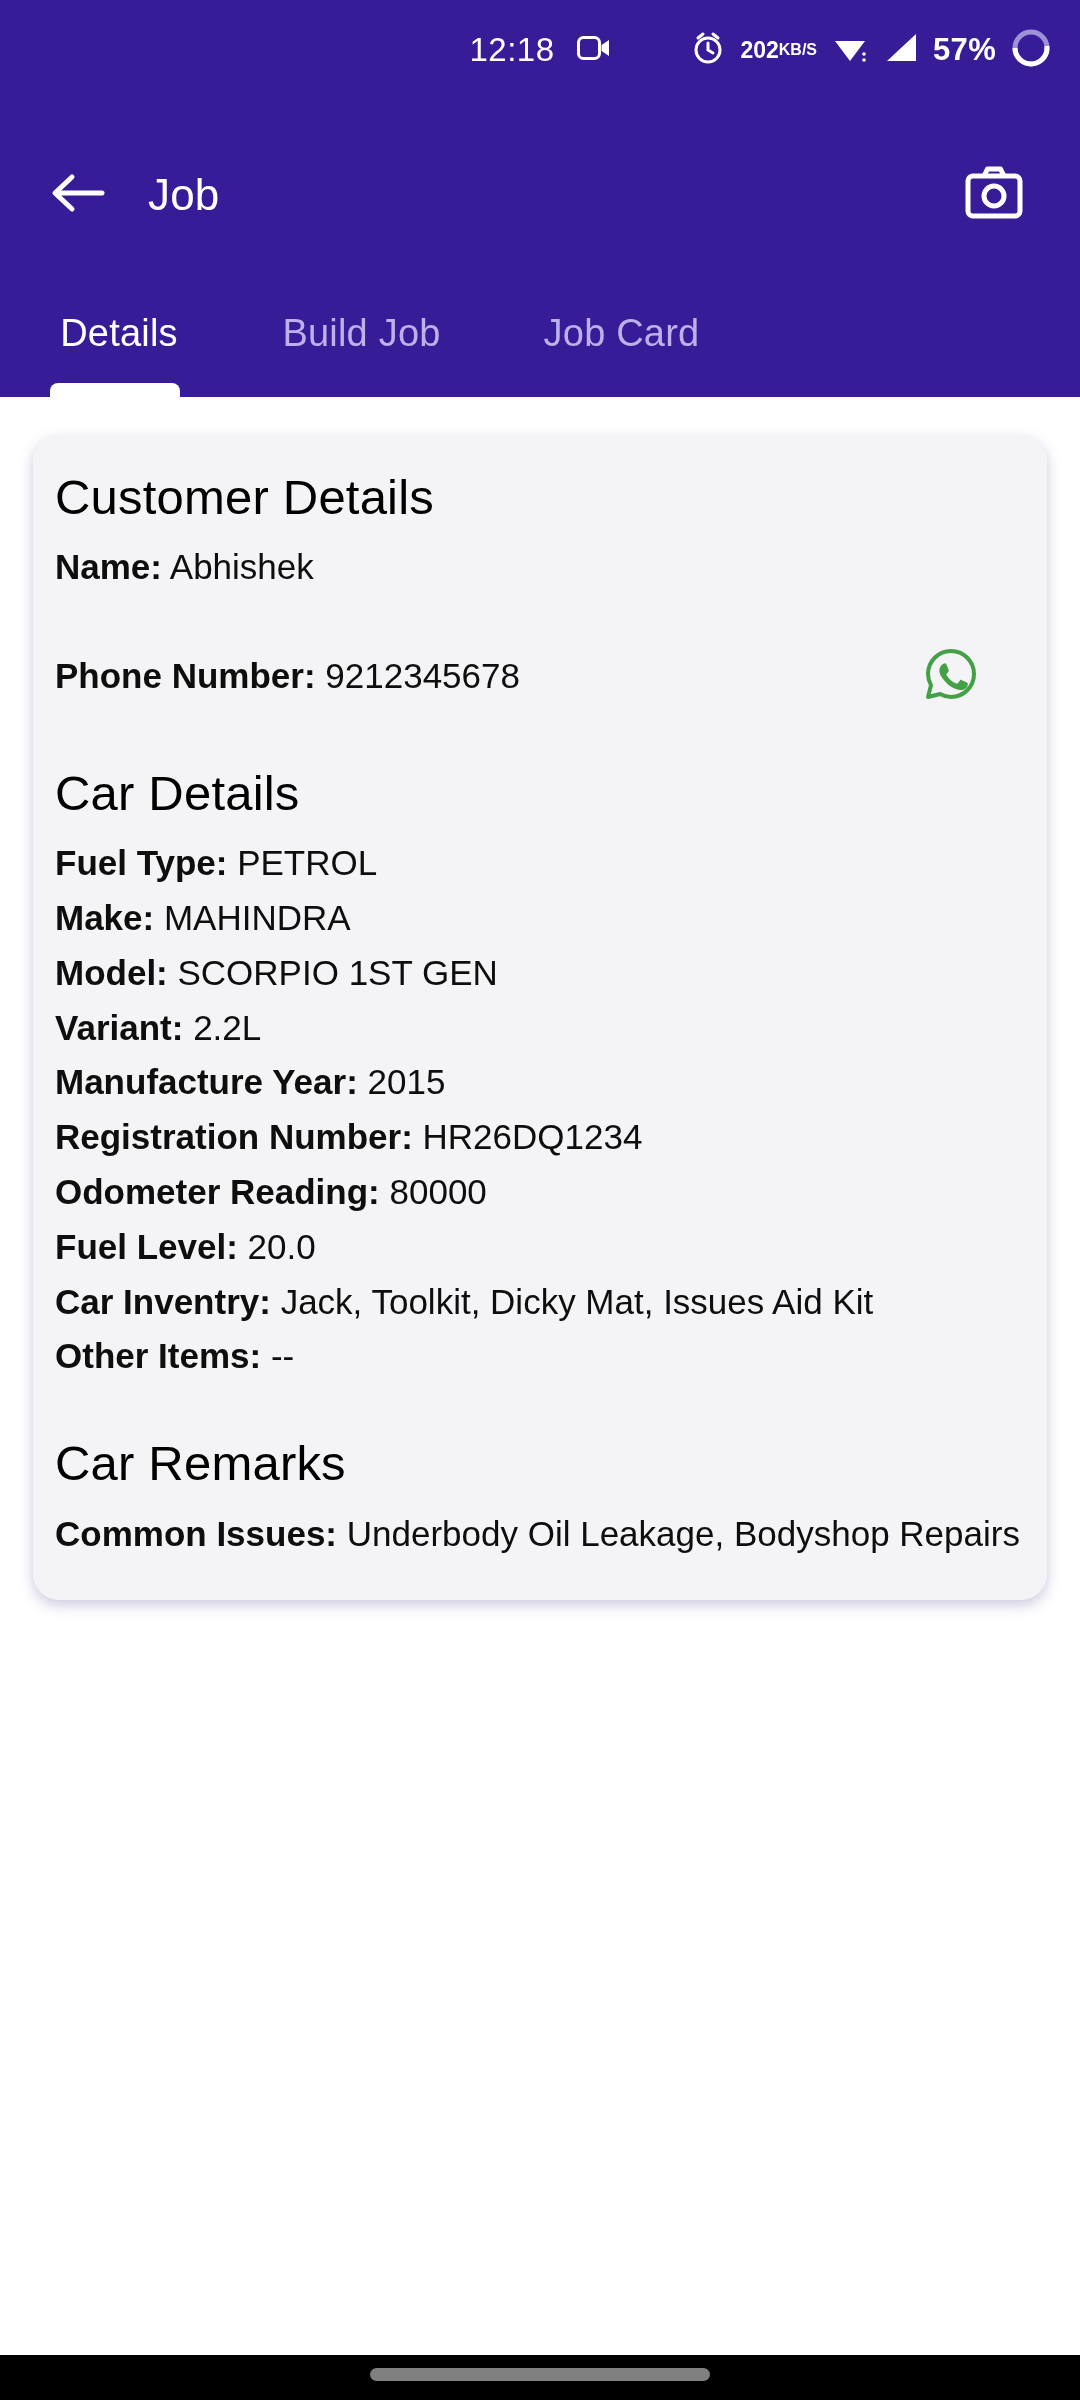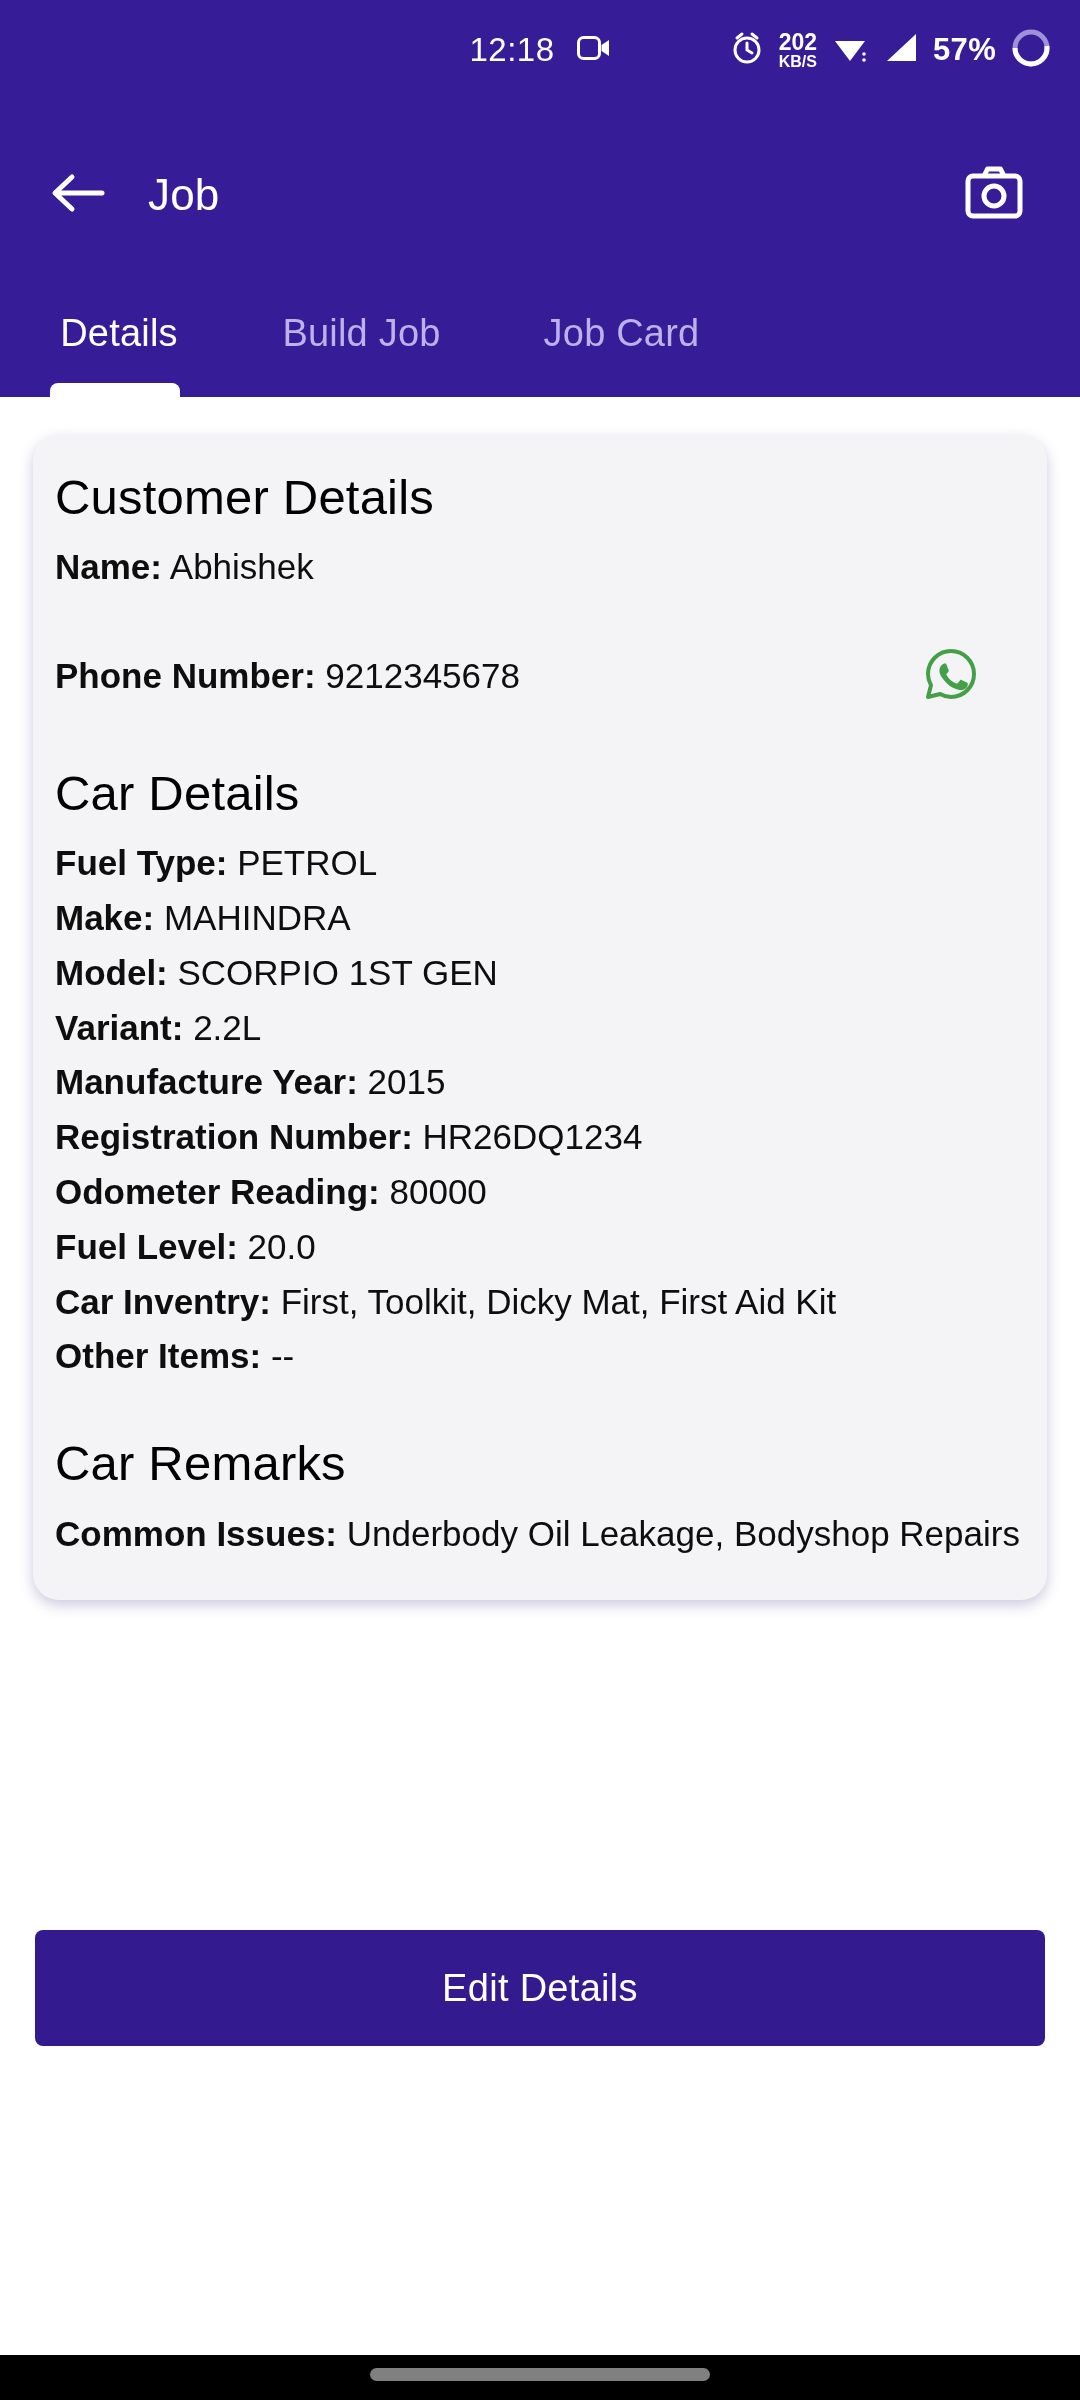--- a/index.html
+++ b/index.html
@@ -25,21 +25,21 @@
   .sb-left{
     position:absolute; left:0; top:0; width:1080px; height:100px;
     display:flex; align-items:center; justify-content:center; gap:22px;
   }
   .sb-time{ font-size:33px; font-weight:400; letter-spacing:0.5px; }
   .sb-right{
     position:absolute; right:28px; top:0; height:100px;
     display:flex; align-items:center; gap:14px;
   }
   .netspeed{
-    display:flex; flex-direction:column; align-items:center; justify-content:center;
+    display:flex; flex-direction:row; align-items:center; justify-content:center;
     line-height:1; font-weight:700;
   }
   .netspeed .n1{ font-size:23px; }
   .netspeed .n2{ font-size:16px; }
   .batt-pct{ font-size:31px; font-weight:600; letter-spacing:0.3px; }
 
   
   .appbar{
     position:absolute; left:0; top:140px; width:1080px; height:110px;
     display:flex; align-items:center;
@@ -273,38 +273,35 @@
     <div class="row tight">
       <span class="lbl">Odometer Reading:</span>
       <span class="val">80000</span>
     </div>
     <div class="row tight">
       <span class="lbl">Fuel Level:</span>
       <span class="val">20.0</span>
     </div>
     <div class="row tight">
       <span class="lbl">Car Inventry:</span>
-      <span class="val">First, Toolkit, Dicky Mat, First Aid Kit</span>
+      <span class="val">Jack, Toolkit, Dicky Mat, Issues Aid Kit</span>
     </div>
     <div class="row tight">
       <span class="lbl">Other Items:</span>
       <span class="val">--</span>
     </div>
 
     <div class="gap-md"></div>
 
     <div class="section-title">Car Remarks</div>
 
     <div class="row">
       <span class="lbl">Common Issues:</span>
       <span class="val">Underbody Oil Leakage, Bodyshop Repairs</span>
     </div>
   </div>
 
-  <div class="edit-btn">
-    <span class="edit-btn-label">Edit Details</span>
-  </div>
 
   <div class="navbar">
     <div class="nav-pill"></div>
   </div>
 
 </div>
 
 </body></html>

